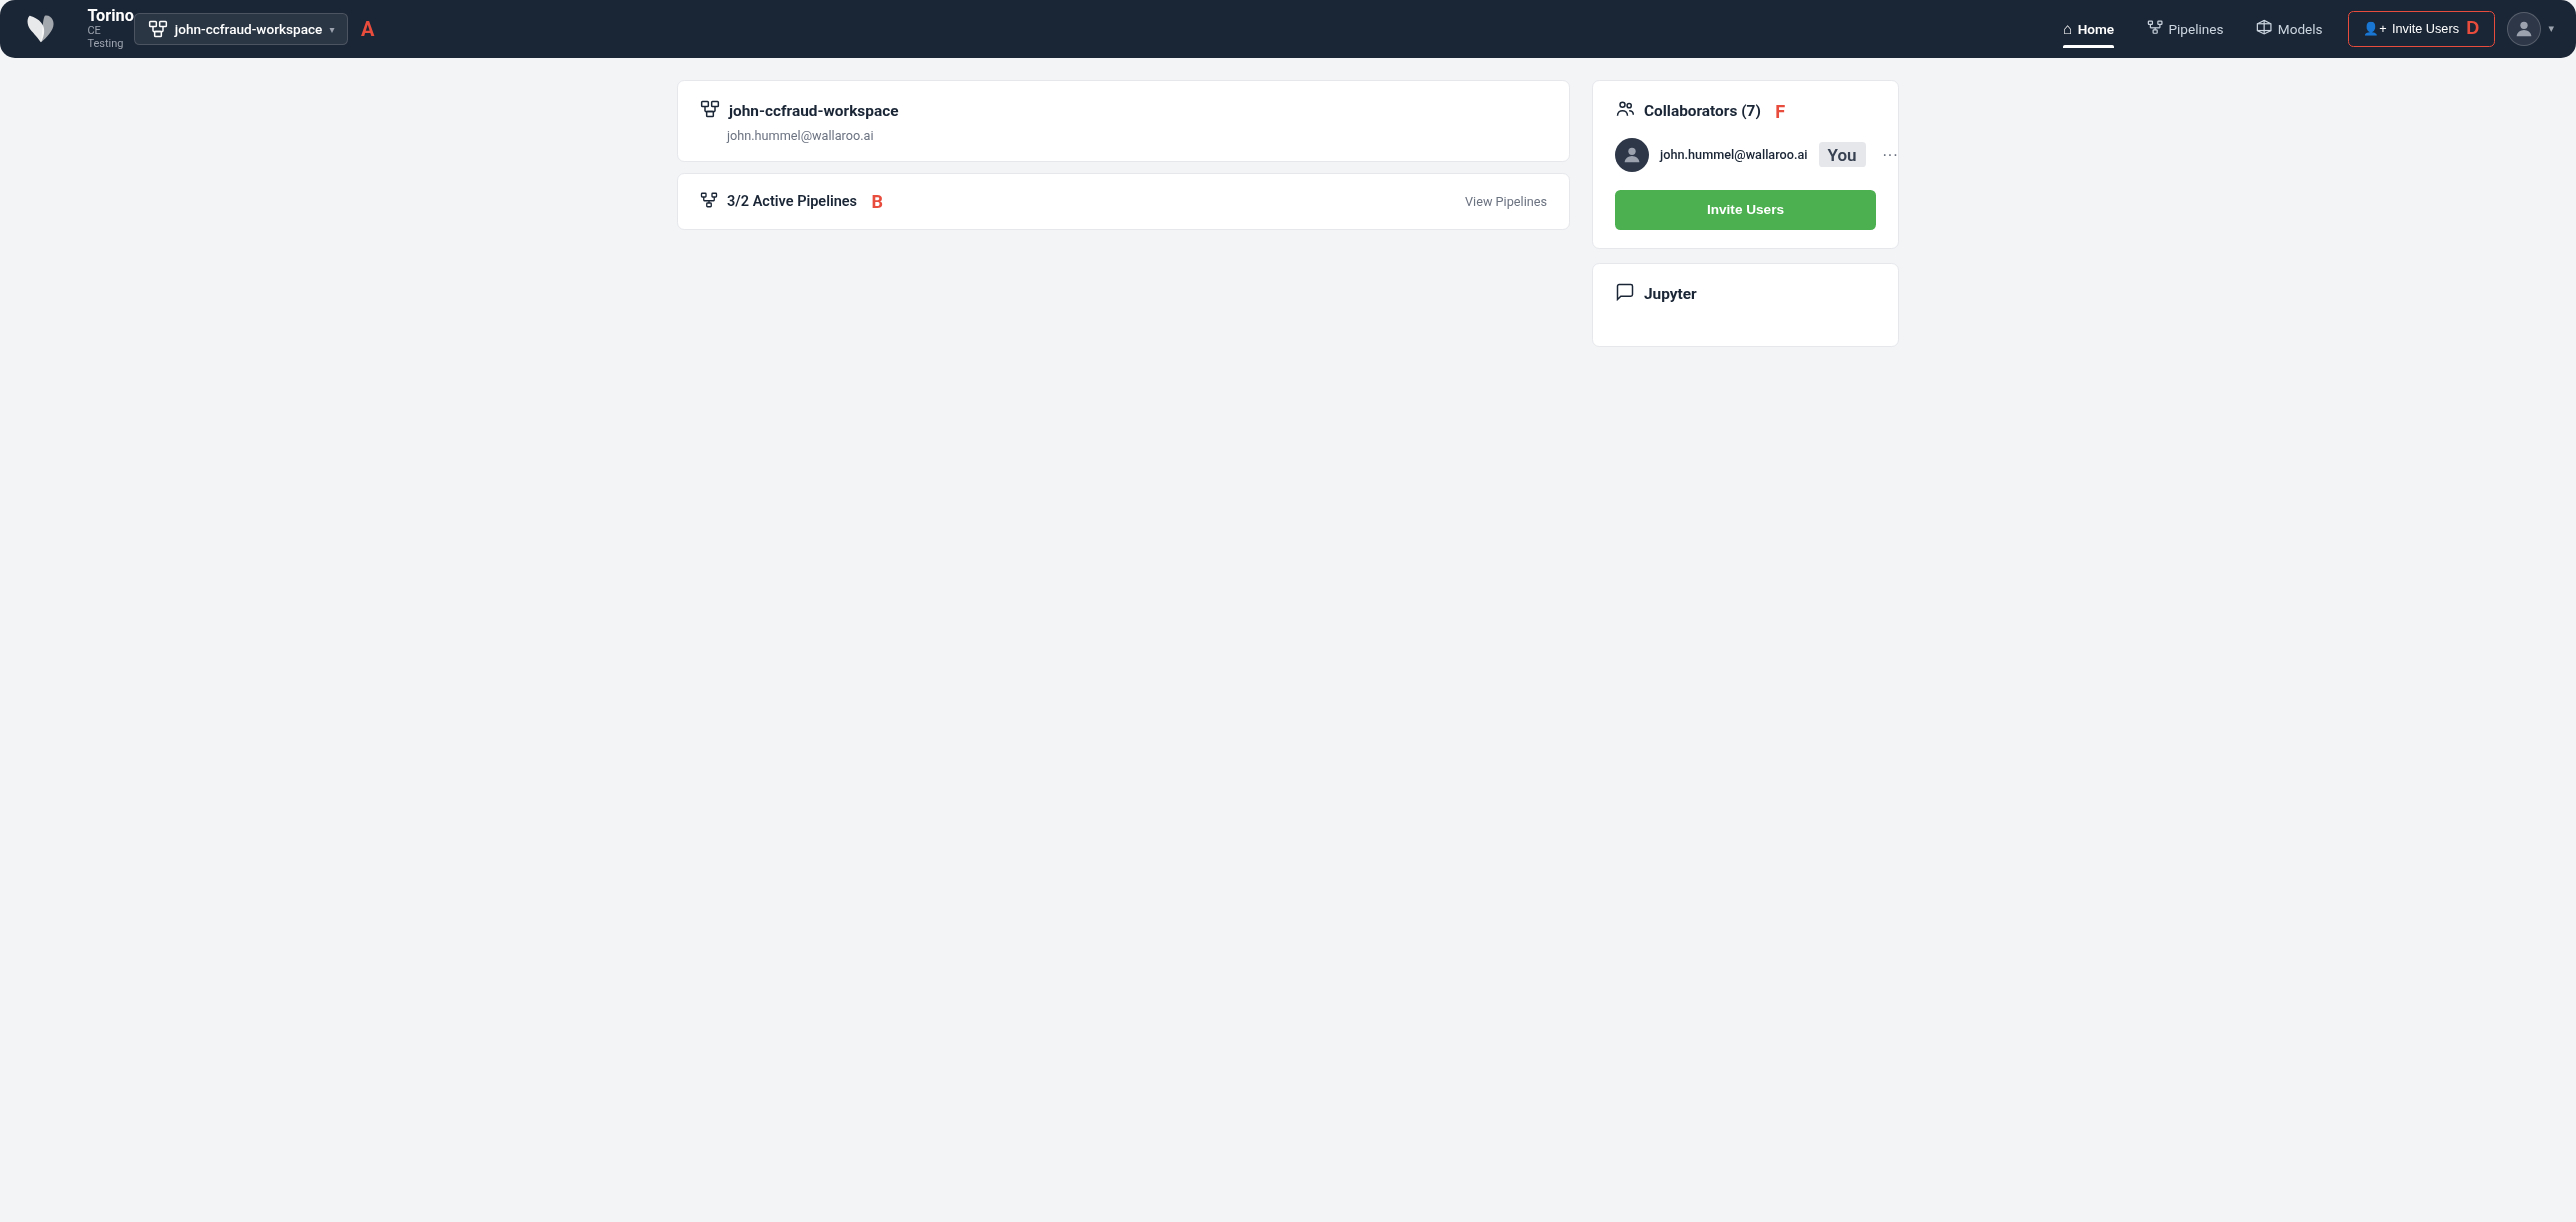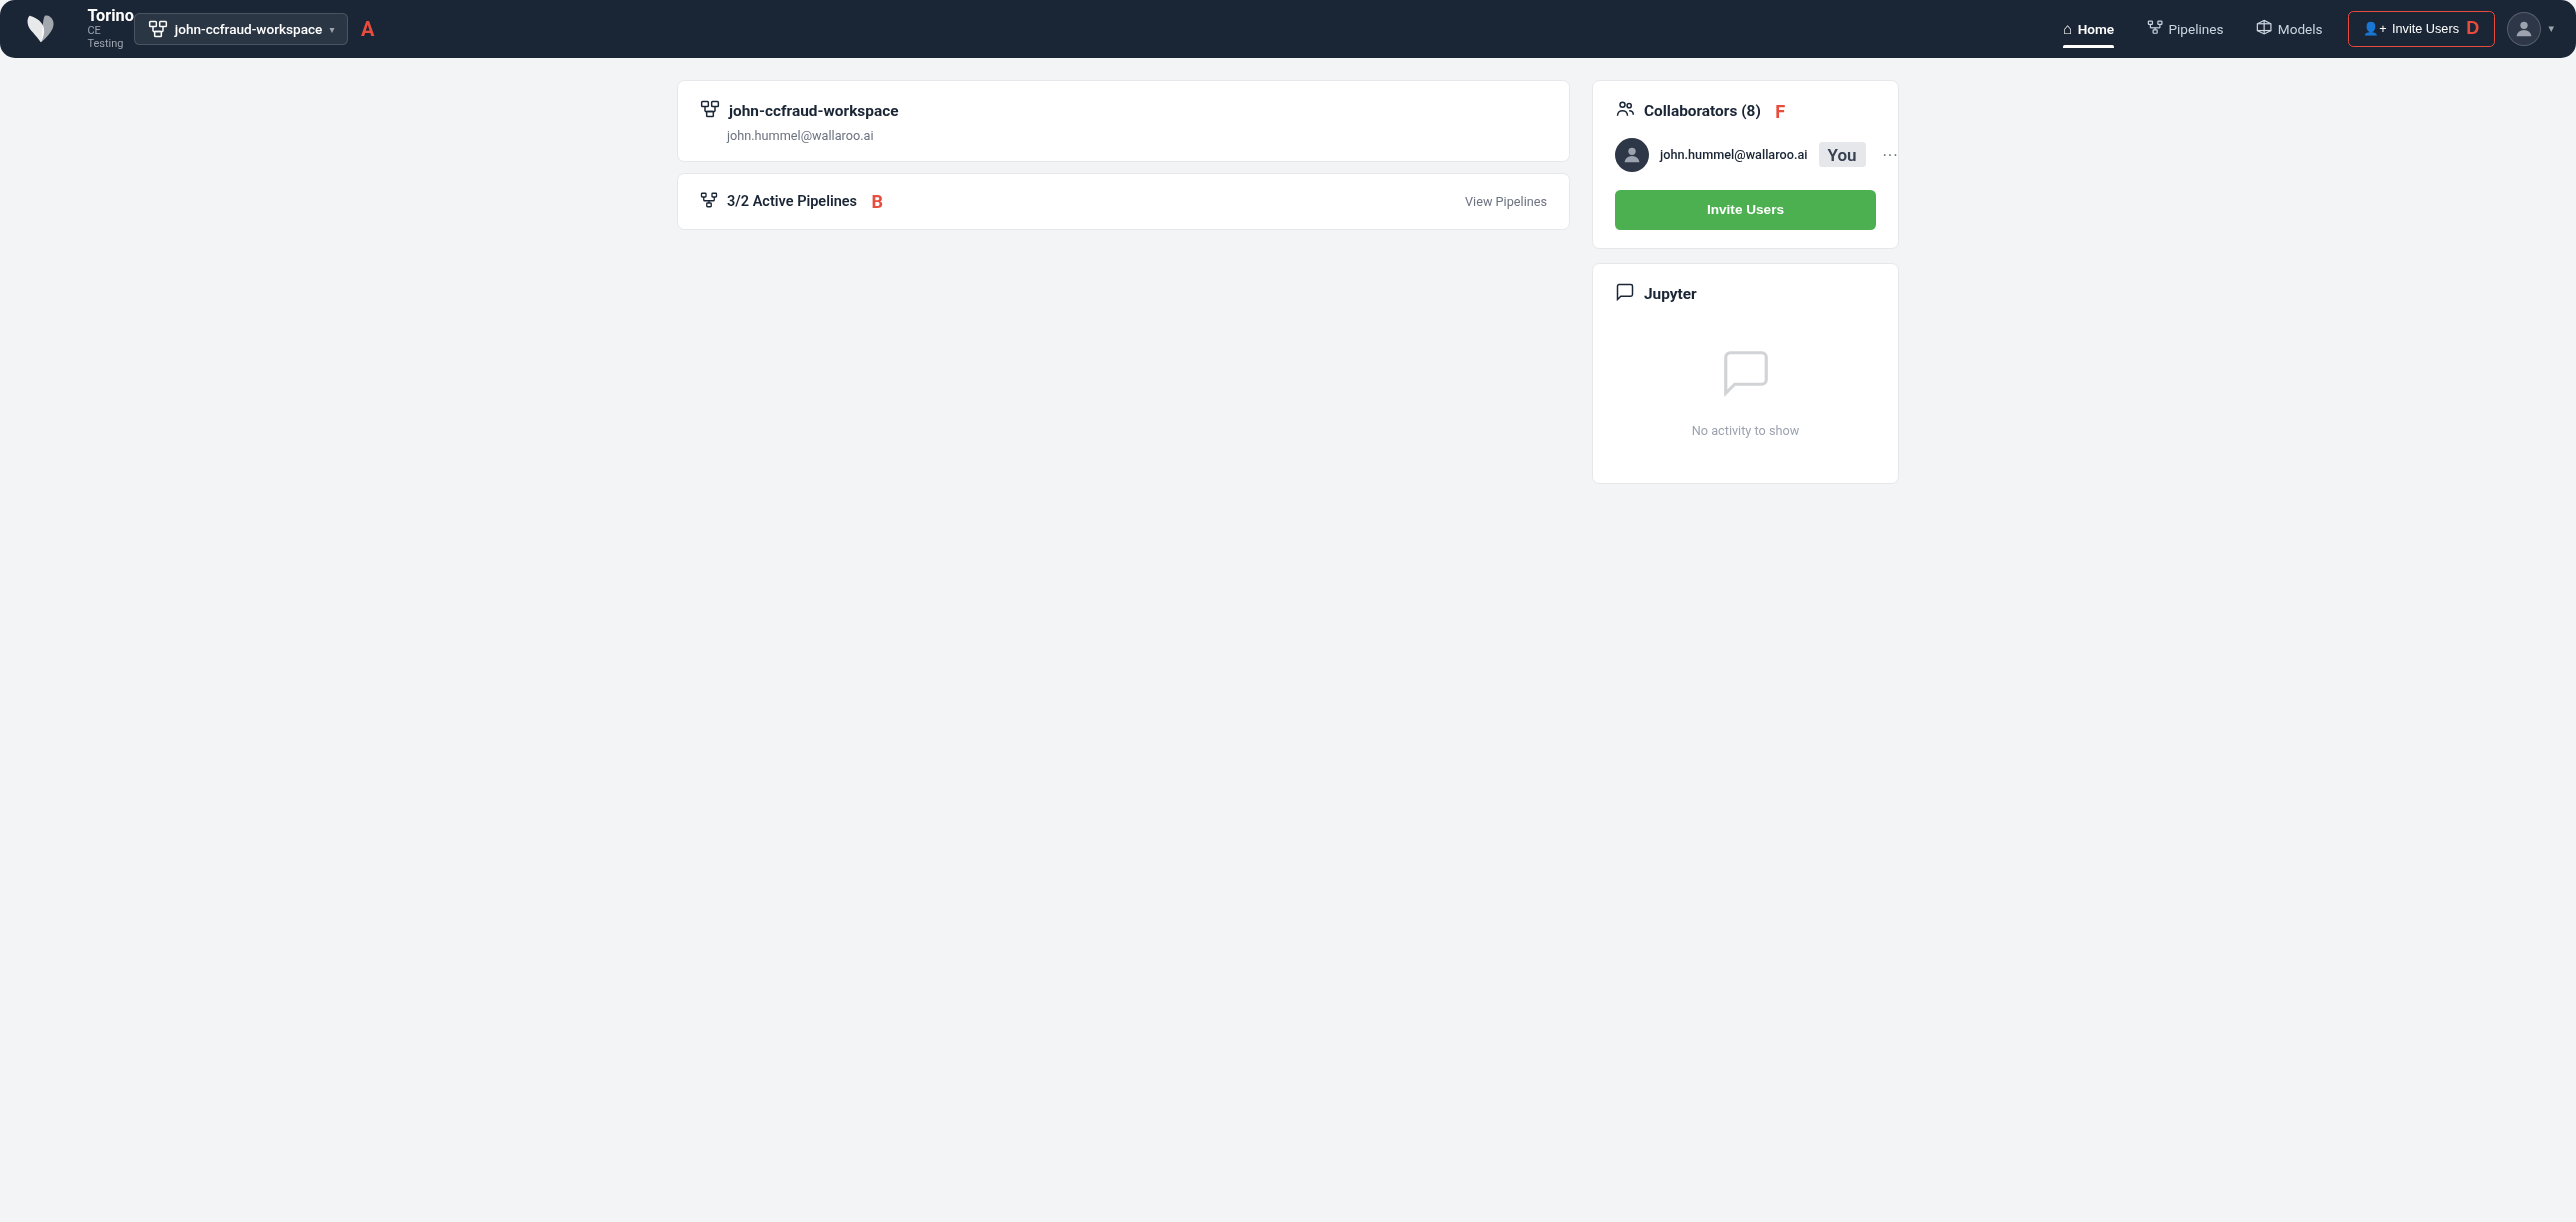--- a/index.html
+++ b/index.html
@@ -464,21 +464,21 @@
     <div class="card collaborators-card">
       <div class="collab-header">
         <span class="collab-header-icon">
           <svg width="20" height="20" viewBox="0 0 24 24" fill="none" stroke="currentColor" stroke-width="1.8">
             <circle cx="9" cy="7" r="3"></circle>
             <path d="M3 20 C3 16 6 14 9 14 C12 14 15 16 15 20"></path>
             <circle cx="17" cy="8" r="2.5"></circle>
             <path d="M17 14 C20 14 22 16 22 19"></path>
           </svg>
         </span>
-        <span class="collab-title">Collaborators (8)</span>
+        <span class="collab-title">Collaborators (7)</span>
         <span class="collab-label-f">F</span>
       </div>
 
       <div class="collab-list">
         <div class="collab-item">
           <div class="collab-avatar">
             <svg width="22" height="22" viewBox="0 0 24 24" fill="none">
               <circle cx="12" cy="8" r="4" fill="#9ca3af"></circle>
               <path d="M4 20 C4 16 8 13 12 13 C16 13 20 16 20 20" fill="#9ca3af"></path>
             </svg>
@@ -494,25 +494,17 @@
 
     <div class="card activity-card">
       <div class="activity-header">
         <span class="activity-icon">
           <svg width="20" height="20" viewBox="0 0 24 24" fill="none" stroke="currentColor" stroke-width="1.8">
             <path d="M21 15a2 2 0 0 1-2 2H7l-4 4V5a2 2 0 0 1 2-2h14a2 2 0 0 1 2 2z"></path>
           </svg>
         </span>
         <span class="activity-title">Jupyter</span>
       </div>
-      <div class="activity-empty">
-        <span class="activity-empty-icon">
-          <svg width="54" height="54" viewBox="0 0 24 24" fill="none" stroke="#1a2535" stroke-width="1.4" opacity="0.4">
-            <path d="M21 15a2 2 0 0 1-2 2H7l-4 4V5a2 2 0 0 1 2-2h14a2 2 0 0 1 2 2z"></path>
-          </svg>
-        </span>
-        <span class="activity-empty-text">No activity to show</span>
-      </div>
     </div>
 
   </div>
 </div>
 
 
 </body></html>

